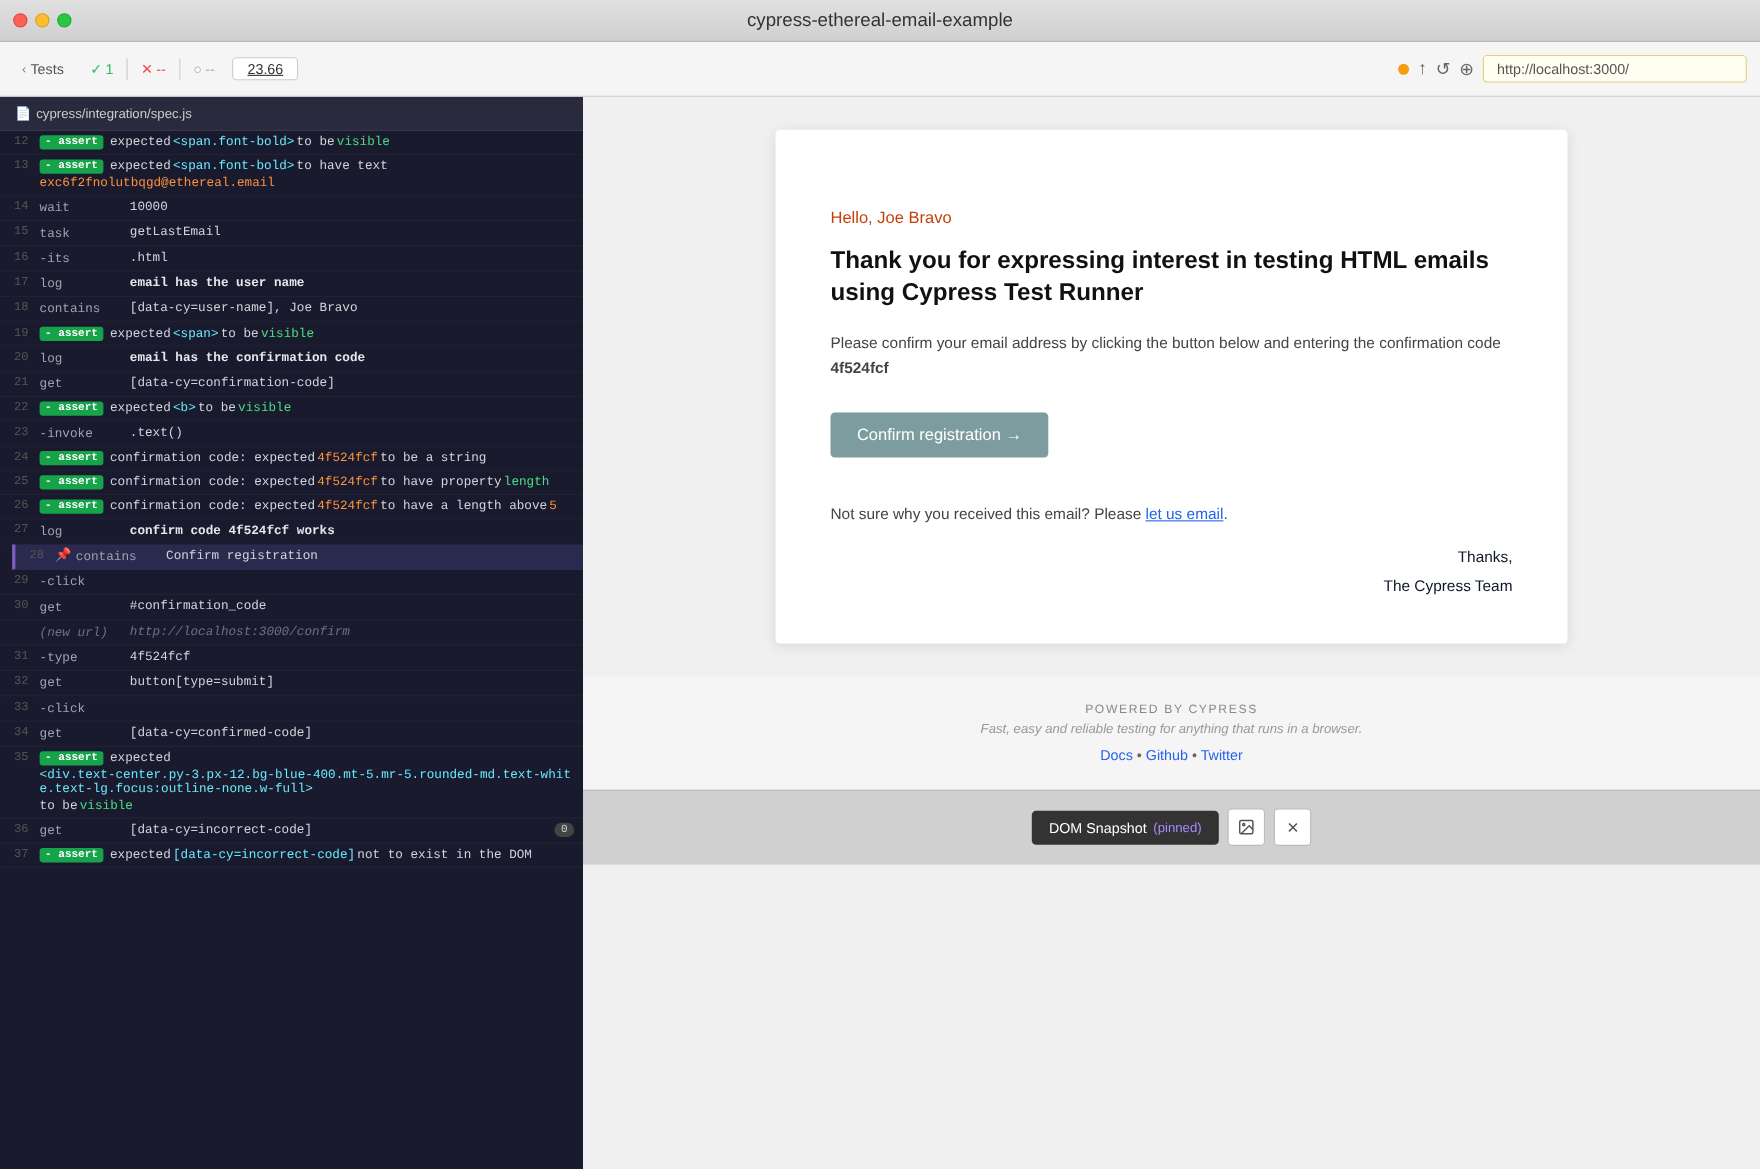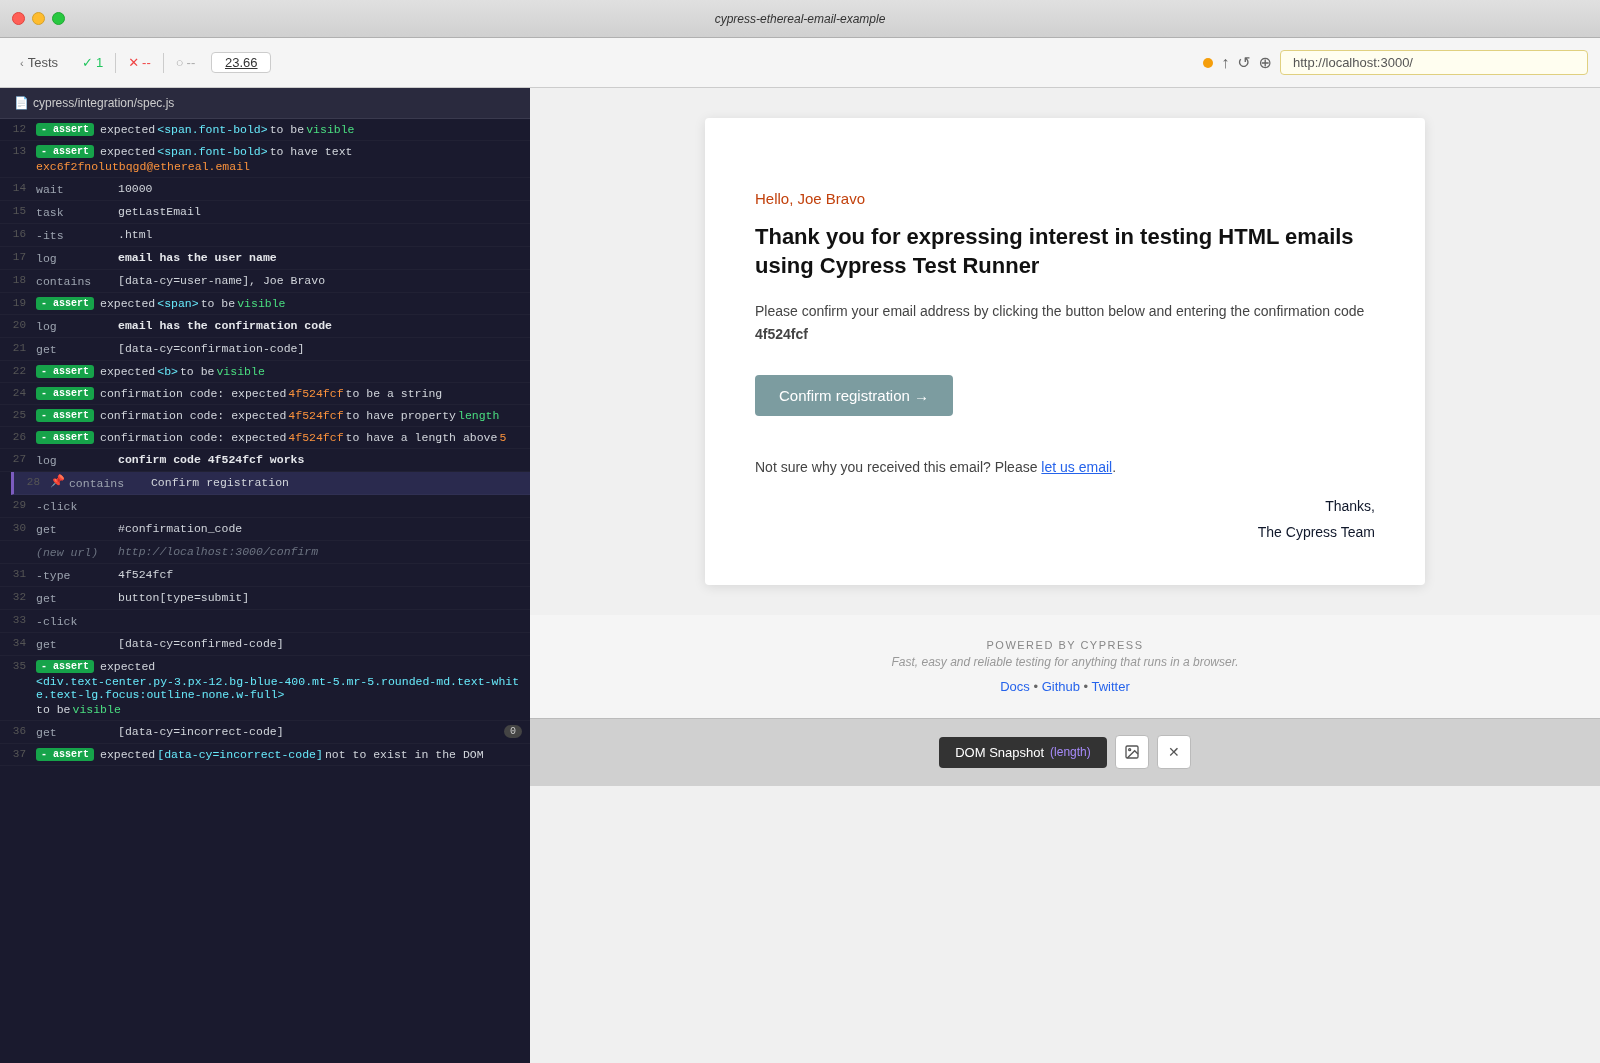--- a/index.html
+++ b/index.html
@@ -9,24 +9,23 @@
     .titlebar {
       height: 38px;
       background: linear-gradient(to bottom, #e0e0e0, #d0d0d0);
       display: flex;
       align-items: center;
       justify-content: center;
       position: relative;
       border-bottom: 1px solid #b0b0b0;
     }
     .titlebar-title {
-      font-size: 12px;
+      font-size: 17px;
       color: #333;
       font-weight: 500;
-      font-style: italic;
     }
     .traffic-lights {
       position: absolute;
       left: 12px;
       display: flex;
       gap: 7px;
     }
     .traffic-light {
       width: 13px;
       height: 13px;
@@ -91,21 +90,21 @@
       align-items: center;
       gap: 8px;
     }
     .url-bar {
       background: #fffef0;
       border: 1px solid #e0d080;
       border-radius: 4px;
       padding: 4px 12px;
       font-size: 13px;
       color: #555;
-      width: 308px;
+      width: 240px;
     }
     .toolbar-icon { color: #666; font-size: 16px; cursor: pointer; }
     .orange-dot { width: 10px; height: 10px; border-radius: 50%; background: #f59e0b; }
 
     
     .content-area {
       display: flex;
       flex: 1;
       overflow: hidden;
     }
@@ -472,20 +471,27 @@
           <span class="line-num">22</span>
           <div class="log-content">
             <span class="assert-badge">- assert</span>
             <span class="cmd-text">expected </span>
             <span class="cmd-value cyan">&lt;b&gt;</span>
             <span class="cmd-text"> to be </span>
             <span class="cmd-value green">visible</span>
           </div>
         </div>
 
+        <div class="log-row">
+          <span class="line-num">23</span>
+          <div class="log-content">
+            <span class="cmd-label">-invoke</span>
+            <span class="cmd-value">.text()</span>
+          </div>
+        </div>
 
         <div class="log-row">
           <span class="line-num">24</span>
           <div class="log-content">
             <span class="assert-badge">- assert</span>
             <span class="cmd-text">confirmation code: expected </span>
             <span class="cmd-value orange">4f524fcf</span>
             <span class="cmd-text"> to be a string</span>
           </div>
         </div>
@@ -643,21 +649,21 @@
           <span> • </span>
           <a>Github</a>
           <span> • </span>
           <a>Twitter</a>
         </p>
       </div>
 
       <div class="snapshot-bar">
         <div class="snapshot-badge">
           <span>DOM Snapshot</span>
-          <span class="snapshot-pinned">(length)</span>
+          <span class="snapshot-pinned">(pinned)</span>
         </div>
         <div class="snapshot-icon-btn">
           <svg width="16" height="16" viewBox="0 0 24 24" fill="none" stroke="#555" stroke-width="2">
             <rect x="3" y="3" width="18" height="18" rx="2"></rect>
             <circle cx="8.5" cy="8.5" r="1.5"></circle>
             <polyline points="21 15 16 10 5 21"></polyline>
           </svg>
         </div>
         <div class="snapshot-icon-btn">
           <span>✕</span>

